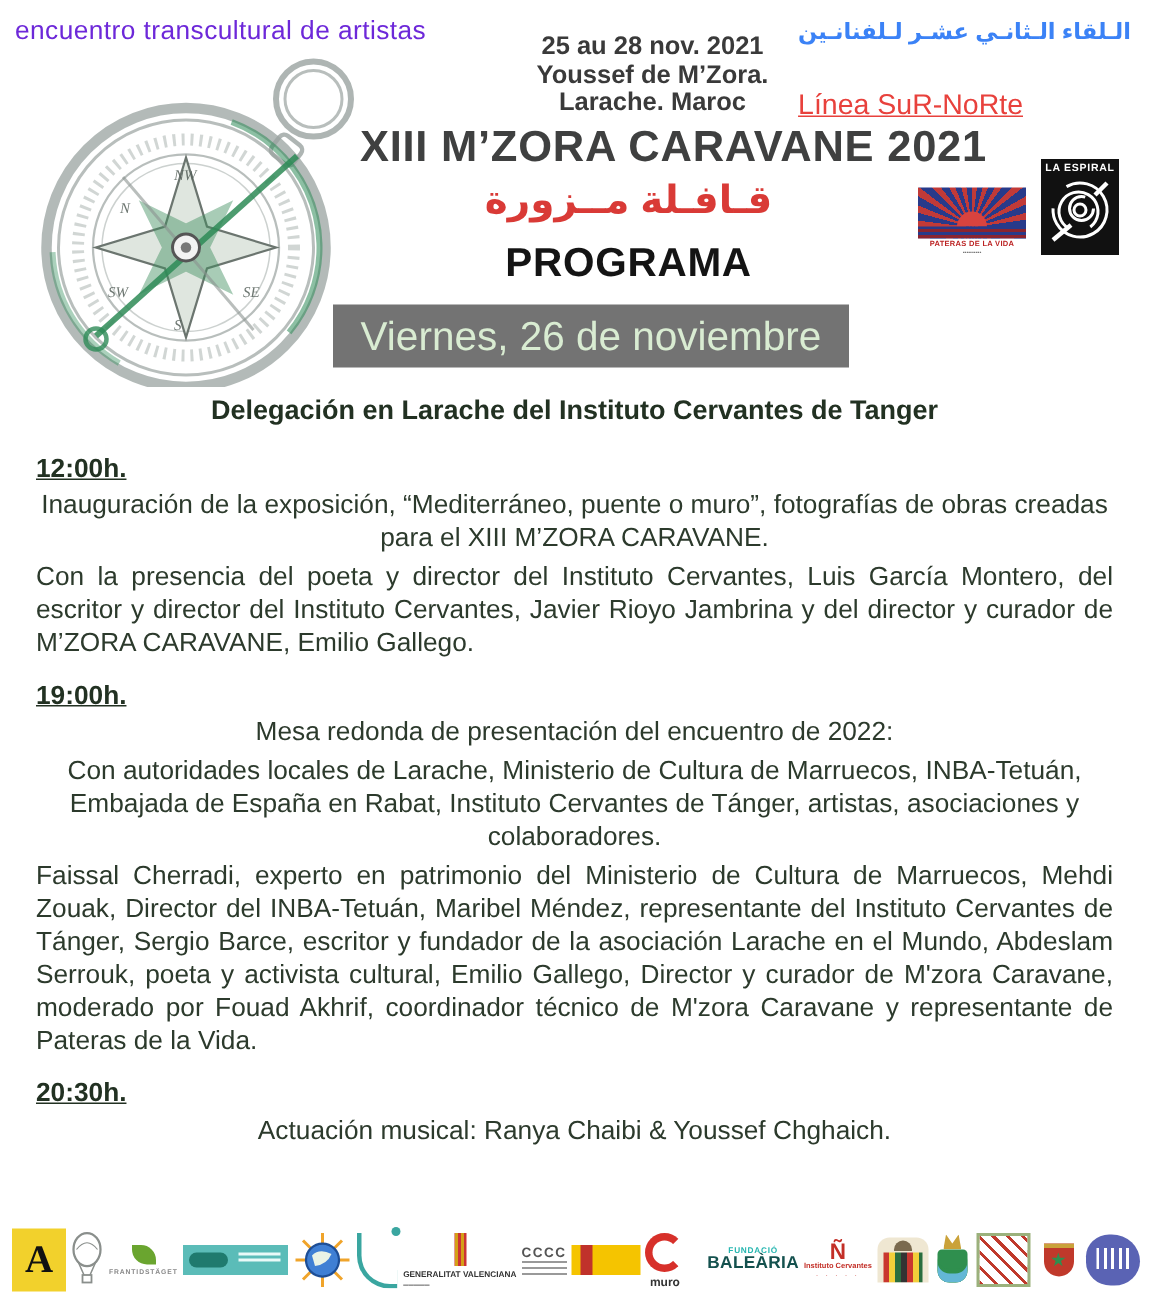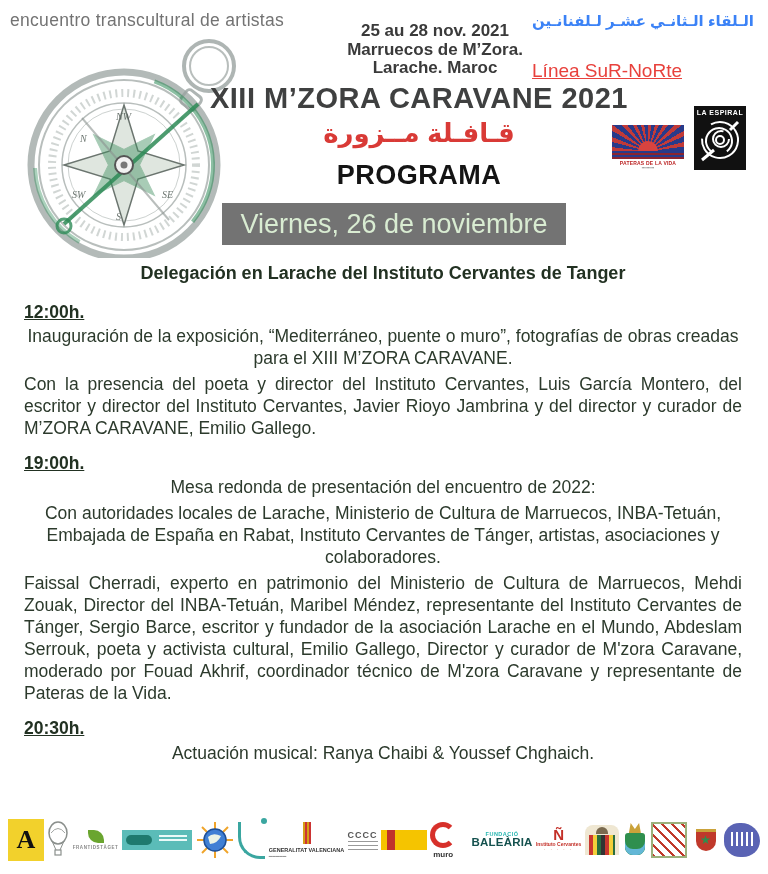--- a/index.html
+++ b/index.html
@@ -2,27 +2,27 @@
 <html><head>
 <meta charset="utf-8">
 <style>
   html,body{margin:0;padding:0;}
   body{
     width:768px;height:874px;background:#ffffff;position:relative;overflow:hidden;
     font-family:"Liberation Sans","DejaVu Sans",sans-serif;color:#2c3a2c;
   }
   
   .header{position:absolute;inset:0 0 auto 0;height:258px;}
-  .tagline{position:absolute;left:10px;top:10px;font-size:17.5px;color:#737373;letter-spacing:.3px;}
+  .tagline{position:absolute;left:10px;top:10px;font-size:17.5px;color:#6d28d9;letter-spacing:.3px;}
   .dates{position:absolute;left:300px;top:22px;width:270px;text-align:center;
          font-weight:bold;font-size:17px;color:#3a3a3a;line-height:1.1;}
   .arabic-top{position:absolute;right:14px;top:12px;color:#3b82f6;font-size:15px;font-weight:bold;direction:rtl;}
   .linea{position:absolute;right:86px;top:60px;color:#e8413c;font-size:19px;text-decoration:underline;}
   .compass{position:absolute;left:4px;top:30px;}
-  .main-title{position:absolute;left:180px;right:110px;top:82px;text-align:center;
+  .main-title{position:absolute;left:180px;right:110px;top:82px;text-align:right;
               font-size:29px;font-weight:bold;color:#3f4040;letter-spacing:.5px;}
   .title-arabic{position:absolute;left:180px;right:110px;top:118px;text-align:center;
                 color:#d93a36;font-size:26px;font-weight:bold;direction:rtl;}
   .programa{position:absolute;left:180px;right:110px;top:160px;text-align:center;
             font-size:27px;font-weight:bold;color:#141414;letter-spacing:.5px;}
   .banner{position:absolute;left:222px;top:203px;width:344px;height:42px;background:#737373;
           color:#d9ecd2;font-size:27px;text-align:center;line-height:42px;}
   
   .pateras{position:absolute;left:612px;top:125px;width:72px;text-align:center;}
   .pateras .art{width:72px;height:34px;background:
@@ -103,21 +103,21 @@
   .balloon-svg,.globe-svg{display:block;}
 </style>
 </head>
 <body>
 
 <div class="header">
   <div class="tagline">encuentro transcultural de artistas</div>
 
   <div class="dates">
     <div>25 au 28 nov. 2021</div>
-    <div>Marruecos de M’Zora.</div>
+    <div>Youssef de M’Zora.</div>
     <div>Larache. Maroc</div>
   </div>
 
   <div class="arabic-top" dir="rtl">الـلقاء الـثانـي عشـر لـلفنانـين</div>
   <div class="linea">Línea SuR-NoRte</div>
 
   <svg class="compass" width="252" height="228" viewBox="0 0 252 228">
     <g fill="none" stroke="#9aa3a0">
       <circle cx="205" cy="36" r="25" stroke-width="4" opacity=".8"></circle>
       <circle cx="205" cy="36" r="19" stroke-width="2" opacity=".7"></circle>

